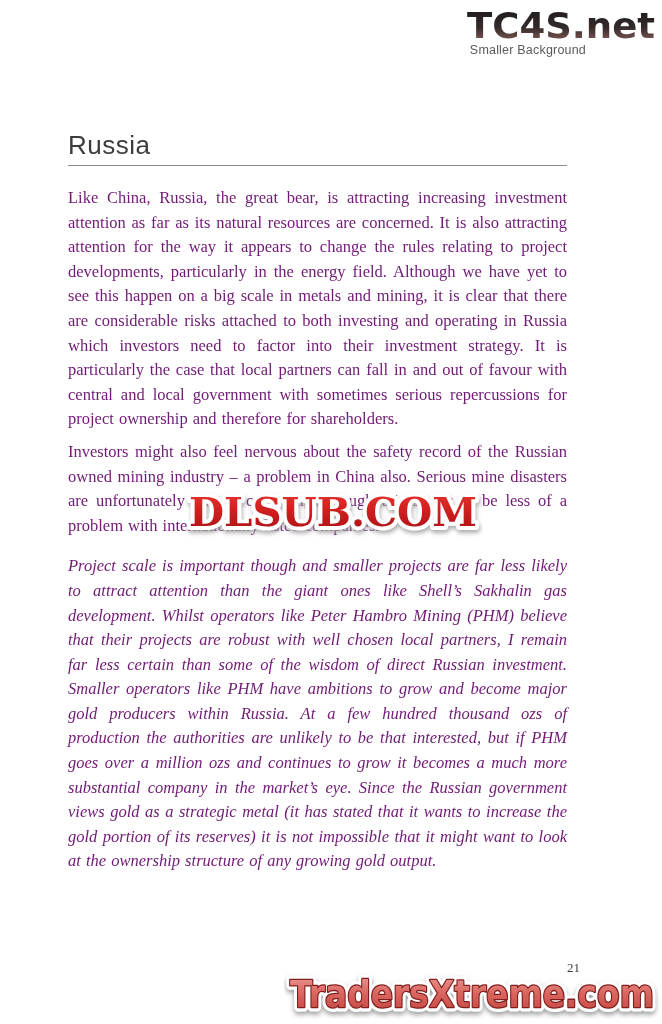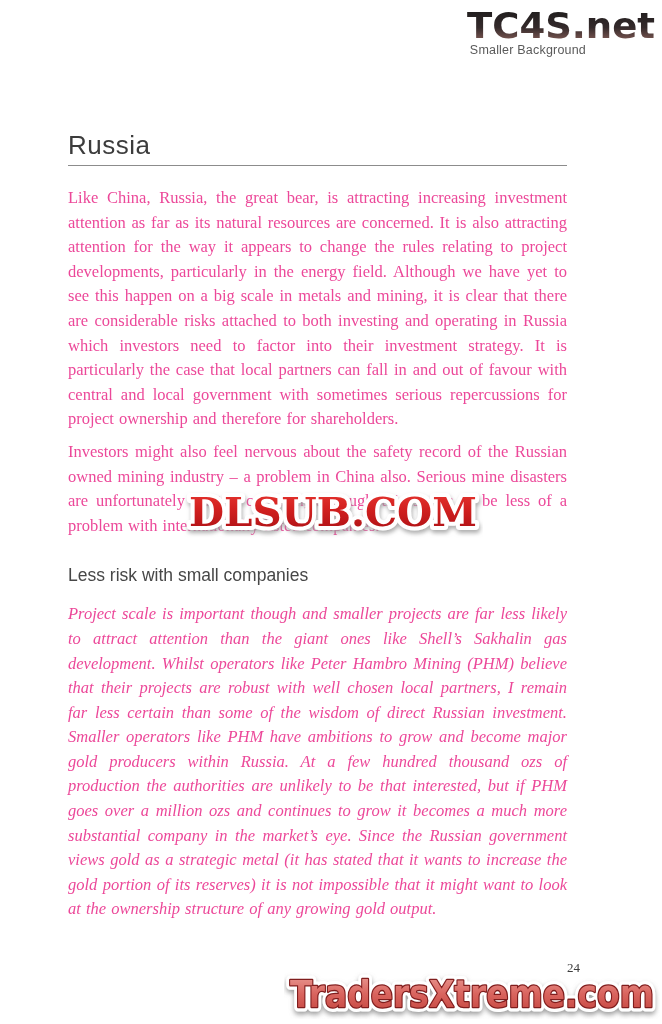--- a/index.html
+++ b/index.html
@@ -32,21 +32,21 @@
     font-family:"Liberation Sans", sans-serif;
     font-size:26px; line-height:30px; font-weight:400;
     color:#3c3c3c; letter-spacing:.5px;
     margin:0 0 5px 0;
   }
   hr.title-rule {
     border:none; border-top:1.5px solid #8c8c8c;
     margin:0; width:499px;
   }
   p.body {
-    font-size:16.5px; line-height:24.6px; color:#ec4899;
+    font-size:16.5px; line-height:24.6px; color:#701a75;
     text-align:justify; margin:0;
     word-spacing:1px;
   }
   p.body.p1 { margin-top:20px; }
   p.body.p2 { margin-top:8px; }
   h2.subheading {
     font-family:"Liberation Sans", sans-serif;
     font-size:17.5px; line-height:22px; font-weight:400;
     color:#474747; margin:26px 0 0 0;
   }
@@ -88,21 +88,20 @@
   </div>
 
   <div class="content">
     <h1 class="page-title">Russia</h1>
     <hr class="title-rule">
 
     <p class="body p1">Like China, Russia, the great bear, is attracting increasing investment attention as far as its natural resources are concerned. It is also attracting attention for the way it appears to change the rules relating to project developments, particularly in the energy field. Although we have yet to see this happen on a big scale in metals and mining, it is clear that there are considerable risks attached to both investing and operating in Russia which investors need to factor into their investment strategy. It is particularly the case that local partners can fall in and out of favour with central and local government with sometimes serious repercussions for project ownership and therefore for shareholders.</p>
 
     <p class="body p2">Investors might also feel nervous about the safety record of the Russian owned mining industry – a problem in China also. Serious mine disasters are unfortunately all too common, although this seems to be less of a problem with internationally listed companies.</p>
 
-    <h2 class="subheading">Less risk with small companies</h2>
 
     <p class="body p3">Project scale is important though and smaller projects are far less likely to attract attention than the giant ones like Shell’s Sakhalin gas development. Whilst operators like Peter Hambro Mining (PHM) believe that their projects are robust with well chosen local partners, I remain far less certain than some of the wisdom of direct Russian investment. Smaller operators like PHM have ambitions to grow and become major gold producers within Russia. At a few hundred thousand ozs of production the authorities are unlikely to be that interested, but if PHM goes over a million ozs and continues to grow it becomes a much more substantial company in the market’s eye. Since the Russian government views gold as a strategic metal (it has stated that it wants to increase the gold portion of its reserves) it is not impossible that it might want to look at the ownership structure of any growing gold output.</p>
   </div>
 
   <svg class="watermark-center" viewBox="0 0 300 60" aria-hidden="true">
     <defs>
       <linearGradient id="dlGrad" x1="0" y1="0" x2="0" y2="1">
         <stop offset="0" stop-color="#e93832"></stop>
         <stop offset="0.45" stop-color="#d2201f"></stop>
         <stop offset="1" stop-color="#a80f14"></stop>
@@ -110,21 +109,21 @@
       <filter id="dlShadow" x="-20%" y="-20%" width="140%" height="160%">
         <feDropShadow dx="1" dy="3" stdDeviation="2" flood-color="#9a9a9a" flood-opacity="0.8"></feDropShadow>
       </filter>
     </defs>
     <g filter="url(#dlShadow)">
       <text x="150" y="44" text-anchor="middle" font-family="'DejaVu Serif', serif" font-weight="bold" font-size="40" textLength="288" lengthAdjust="spacingAndGlyphs" stroke="#ffffff" stroke-width="8" stroke-linejoin="round" fill="#ffffff">DLSUB.COM</text>
     </g>
     <text x="150" y="44" text-anchor="middle" font-family="'DejaVu Serif', serif" font-weight="bold" font-size="40" textLength="288" lengthAdjust="spacingAndGlyphs" fill="url(#dlGrad)">DLSUB.COM</text>
   </svg>
 
-  <div class="page-number">24</div>
+  <div class="page-number">21</div>
 
   <svg class="footer-logo" viewBox="0 0 376 50" aria-hidden="true">
     <defs>
       <linearGradient id="txGrad" x1="0" y1="0" x2="0" y2="1">
         <stop offset="0" stop-color="#eba09a"></stop>
         <stop offset="0.5" stop-color="#d9645e"></stop>
         <stop offset="1" stop-color="#c2423c"></stop>
       </linearGradient>
       <filter id="txShadow" x="-15%" y="-25%" width="130%" height="170%">
         <feDropShadow dx="0" dy="3" stdDeviation="2.5" flood-color="#8f8f8f" flood-opacity="0.85"></feDropShadow>

